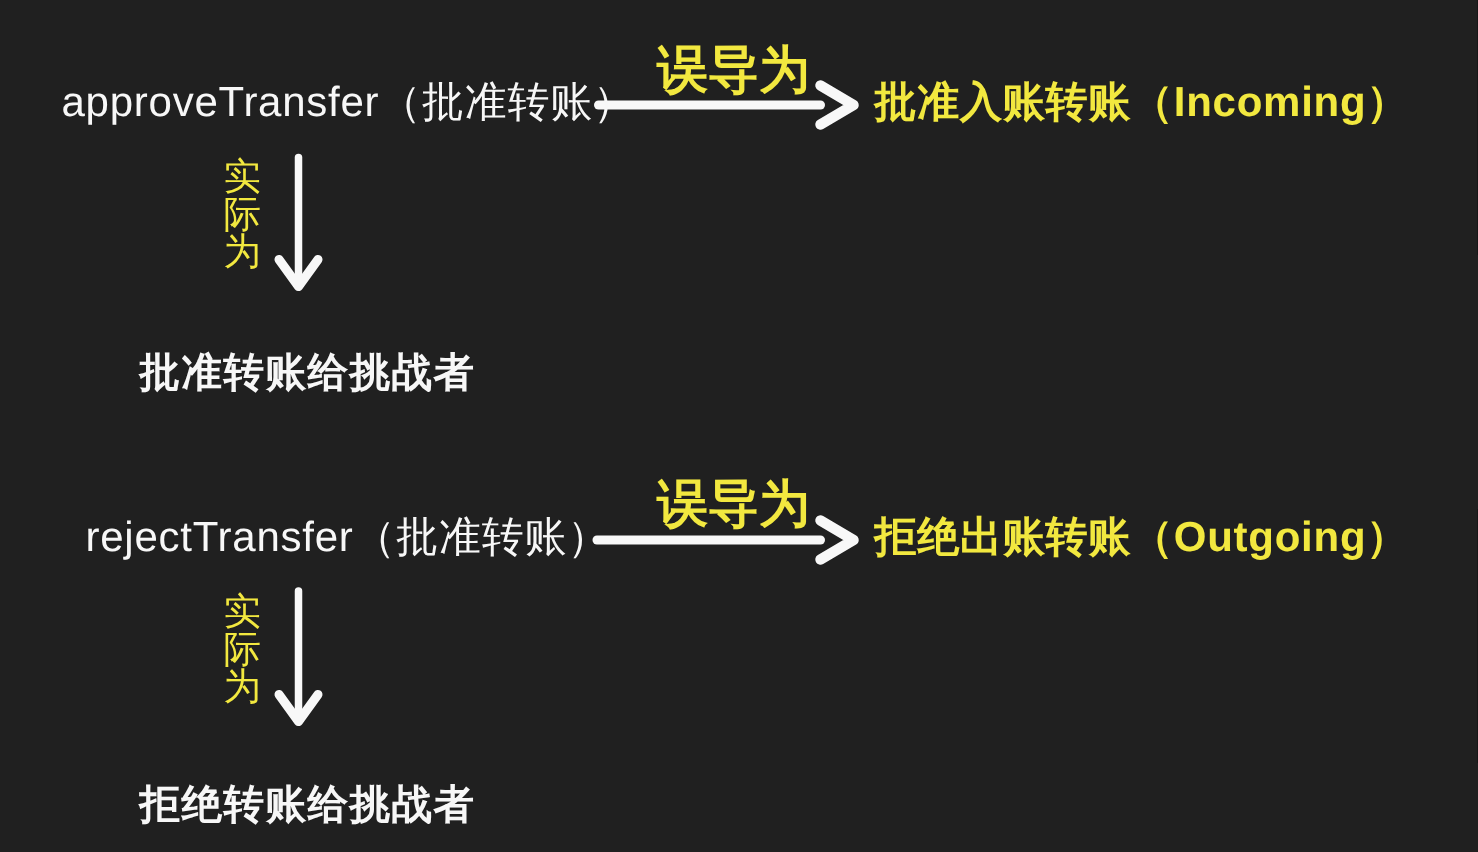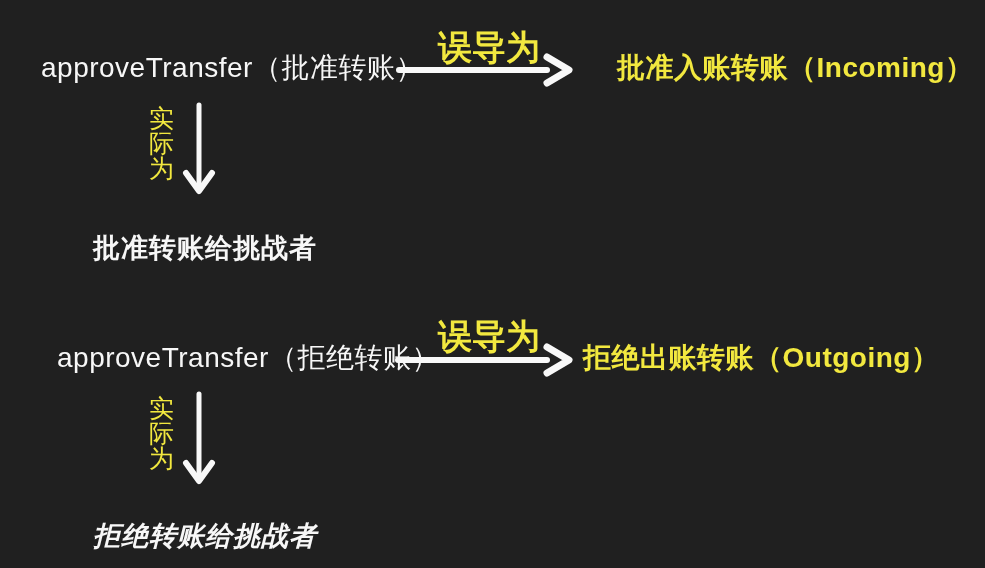--- a/index.html
+++ b/index.html
@@ -84,29 +84,29 @@
     <g fill="none" stroke-linecap="round" stroke-linejoin="round" stroke="#f8f8f8">
       <line x1="199" y1="394" x2="199" y2="476" stroke-width="5"></line>
       <polyline points="186,463 199,481 212,463" stroke-width="6"></polyline>
     </g>
   </svg>
 
   <div class="txt fn white" style="left:41px; top:52px;">approveTransfer（批准转账）</div>
 
   <div class="txt arrow-label yellow" style="left:438px; top:28px;">误导为</div>
 
-  <div class="txt result yellow" style="left:617px; top:52px;text-align:center;">批准入账转账（Incoming）</div>
+  <div class="txt result yellow" style="left:583px; top:52px;text-align:center;">批准入账转账（Incoming）</div>
 
   <div class="v-label yellow" style="left:148px; top:106px;">实际为</div>
 
   <div class="txt actual white" style="left:93px; top:217px;">批准转账给挑战者</div>
 
-  <div class="txt fn white" style="left:57px; top:342px;">approveTransfer（拒绝转账）</div>
+  <div class="txt fn white" style="left:57px; top:342px;">rejectTransfer（批准转账）</div>
 
   <div class="txt arrow-label yellow" style="left:438px; top:317px;">误导为</div>
 
   <div class="txt result yellow" style="left:583px; top:342px;">拒绝出账转账（Outgoing）</div>
 
   <div class="v-label yellow" style="left:148px; top:396px;">实际为</div>
 
-  <div class="txt actual white" style="left:93px; top:505px;font-style:italic;">拒绝转账给挑战者</div>
+  <div class="txt actual white" style="left:93px; top:505px;">拒绝转账给挑战者</div>
 
 </div>
 
 </body></html>

